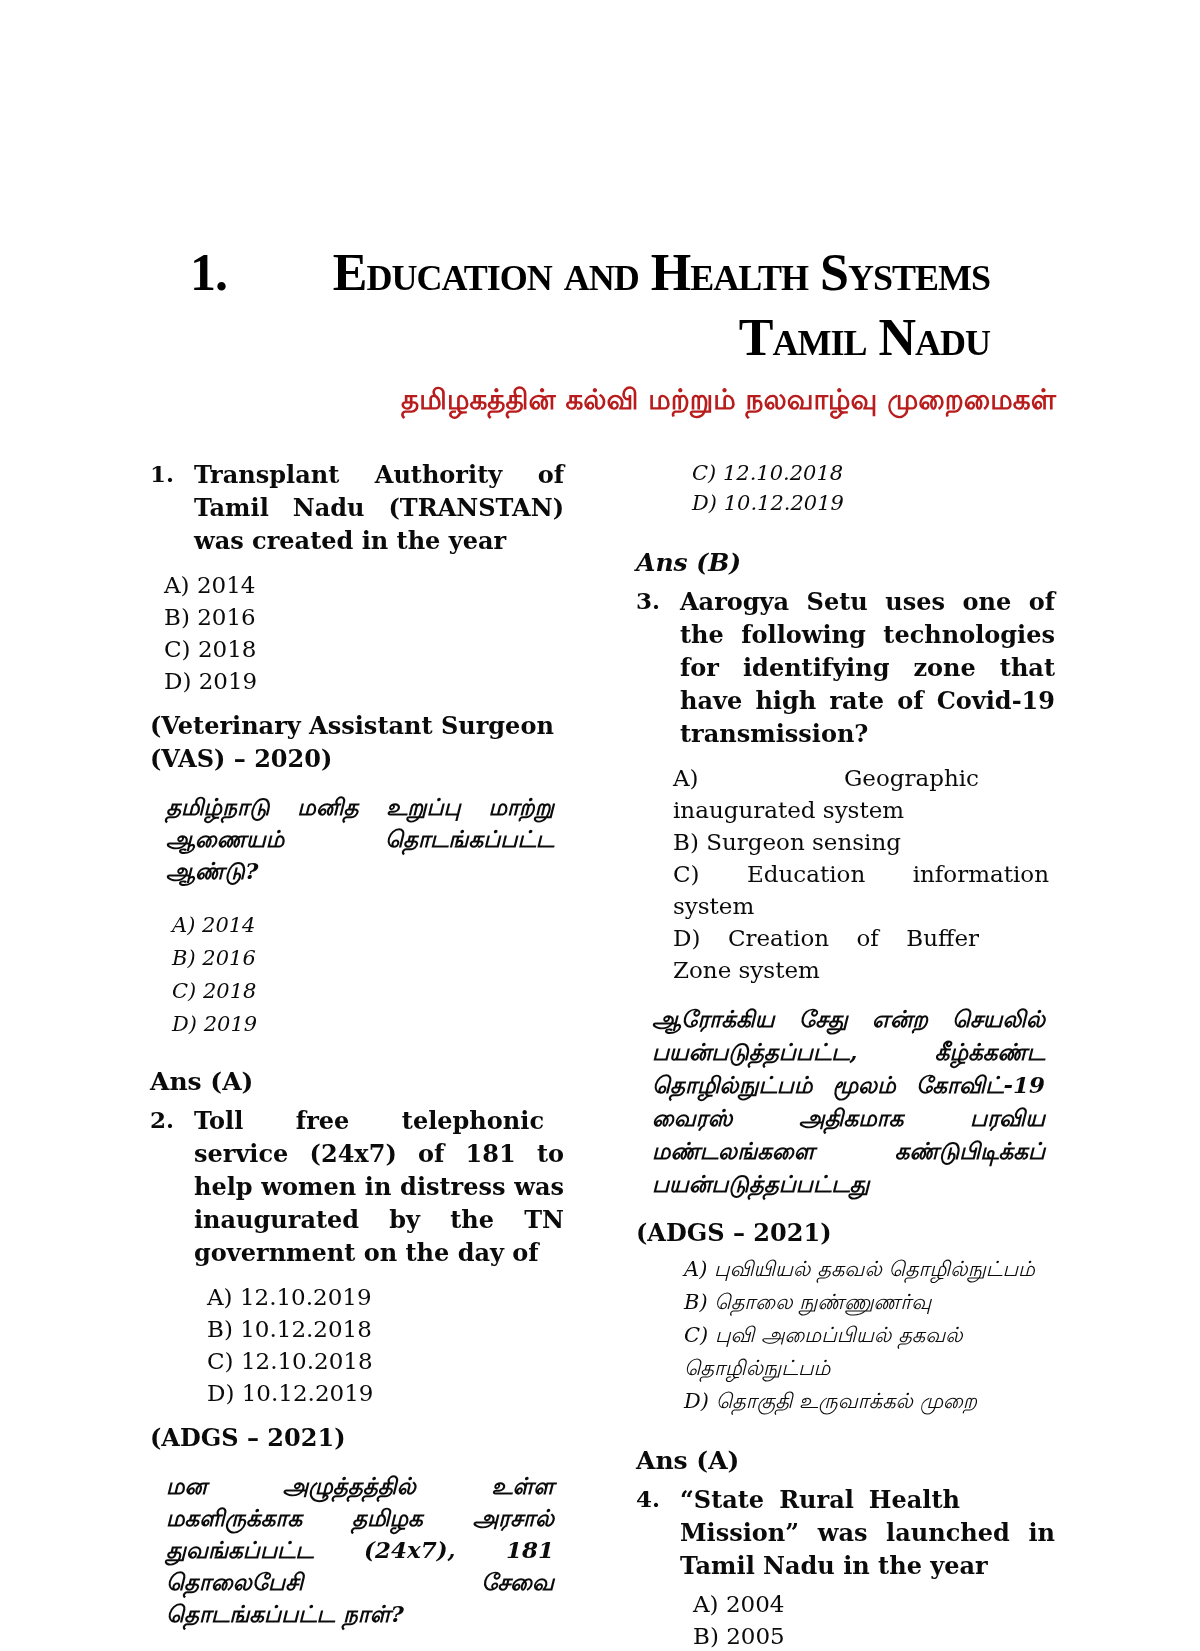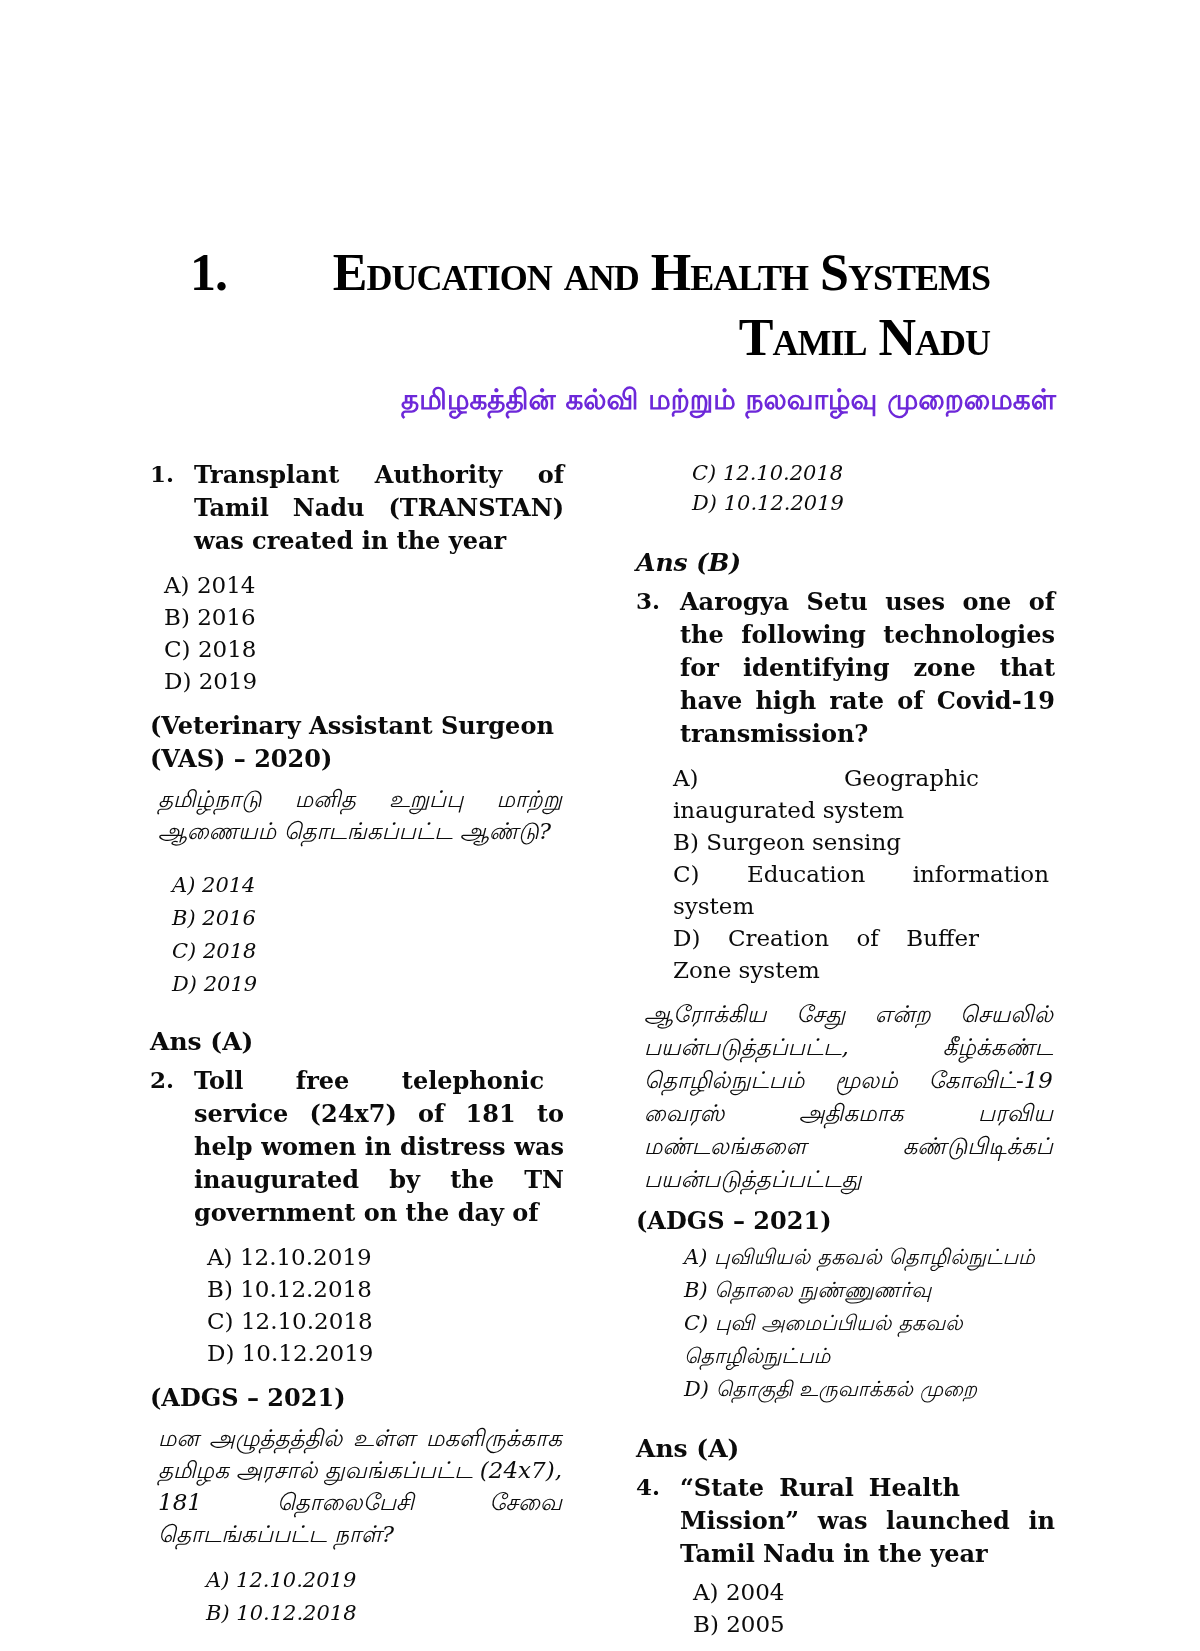--- a/index.html
+++ b/index.html
@@ -35,21 +35,21 @@
     font-variant: normal;
   }
   .page-subtitle {
     position: absolute;
     left: 150px;
     top: 383px;
     width: 906px;
     text-align: right;
     font-size: 28px;
     font-weight: 700;
-    color: #6d28d9;
+    color: #b91c1c;
   }
 
   
   .col { position: absolute; top: 452px; font-size: 23px; line-height: 32px; }
   .col-left  { left: 150px; width: 420px; }
   .col-right { left: 636px; width: 425px; }
 
   
   .q-head { position: relative; padding-left: 38px; margin: 0; }
   .q-num  { position: absolute; left: 0; top: 0; font-weight: 700; }
@@ -57,21 +57,21 @@
 
   .opts { margin: 12px; }
   .opt  { line-height: 32px; text-align: justify; }
   .opts-flush  { padding-left: 2px; }
   .opts-in45   { padding-left: 45px; }
   .opts-in25   { padding-left: 25px; }
   .opts-in36   { padding-left: 36px; }
 
   .source { font-weight: 700; text-align: left; font-size: 24px; line-height: 33px; }
 
-  .tamil-q { margin: 8px; font-weight: 400; font-style: italic; text-align: justify; line-height: 32px; }
+  .tamil-q { margin: 16px; font-weight: 700; font-style: italic; text-align: justify; line-height: 32px; }
 
   .opt-i { font-style: italic; font-size: 21px; line-height: 33px; }
   .opts-italic { padding-left: 10px; }
   .opts-italic-in { padding-left: 44px; }
 
   .ans { font-weight: 700; font-size: 25px; line-height: 33px; }
 
   
   .mt6  { margin-top: 6px; }
   .mt14 { margin-top: 14px; }

